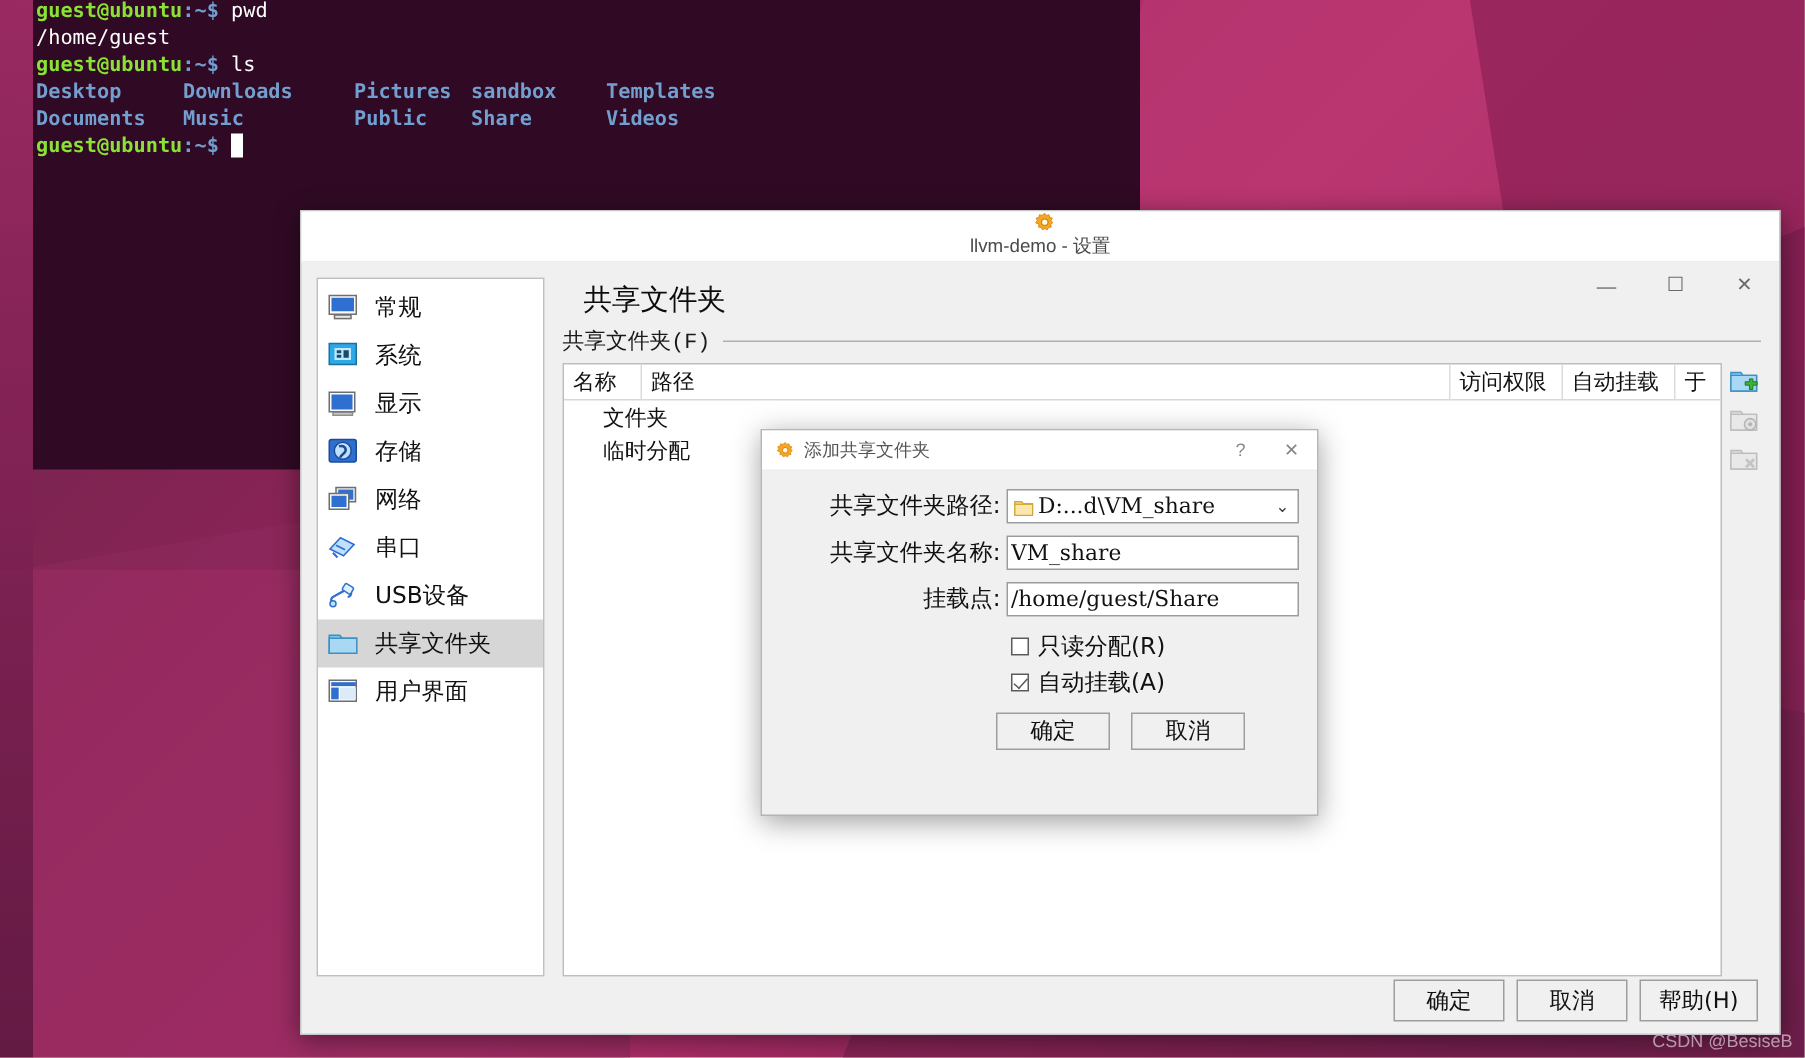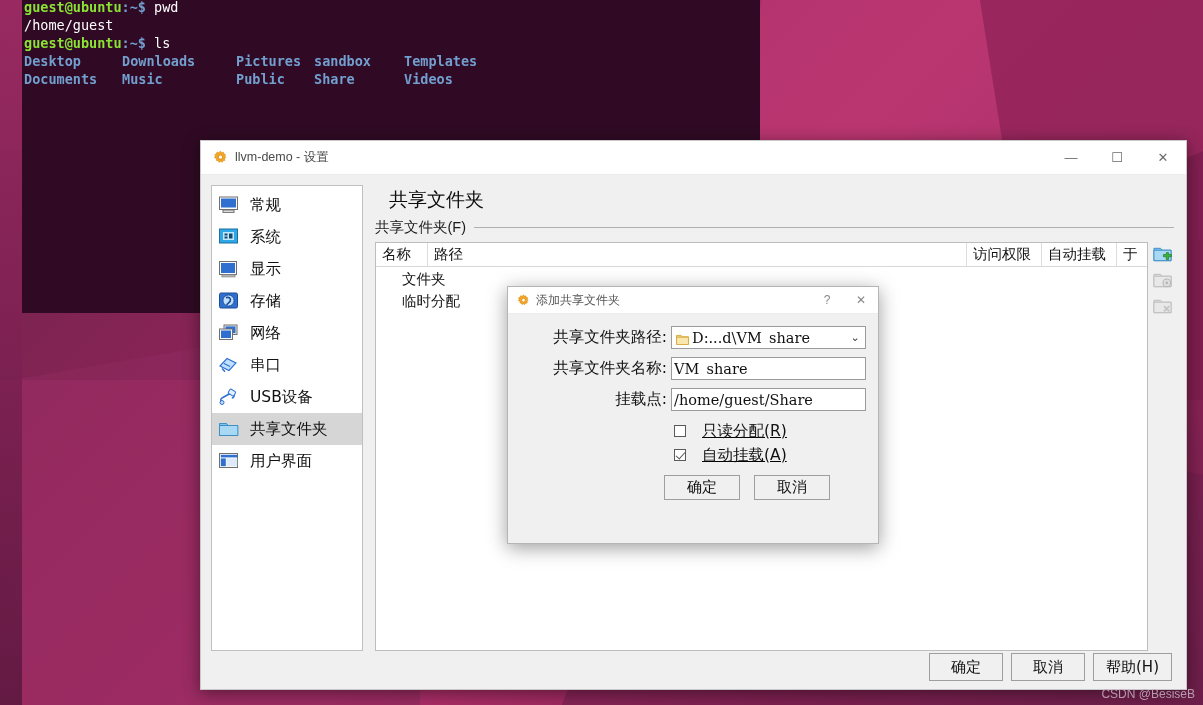--- a/index.html
+++ b/index.html
@@ -53,20 +53,21 @@
   #settings {
     position: absolute; left: 200px; top: 140px; width: 987px; height: 550px;
     background: #f0f0f0;
     border: 1px solid #c8c8c8;
     box-shadow: 0 3px 16px rgba(0,0,0,.45);
     display: flex; flex-direction: column;
   }
   #titlebar {
     height: 34px; background: #ffffff; display: flex; align-items: center;
     border-bottom: 1px solid #ececec;
+    flex-direction: column;
   }
   #titlebar .tb-icon { margin: 0 7px 0 12px; display:flex; }
   #titlebar .tb-text { font-size: 12.5px; color: #4a4a4a; }
   .winbtns { margin-left:auto; display:flex; height:34px; }
   .winbtn { width:46px; height:34px; display:flex; align-items:center; justify-content:center;
             color:#6b6b6b; font-size:13px; }
 
   #body { flex: 1; display: flex; padding: 10px 12px 0 10px; gap: 12px; }
 
   
@@ -81,21 +82,21 @@
   }
   .nav-item.selected { background: #d6d6d6; }
   .nav-ico { width: 22px; height: 20px; flex: 0 0 22px; position: relative; }
 
   
   #main { flex: 1; display: flex; flex-direction: column; }
   #page-title { font-size: 19px; color: #0c0c0c; margin: 2px 0 5px 14px;
                 font-family: "DejaVu Sans","Liberation Sans",sans-serif; }
   #grp-row { display: flex; align-items: center; gap: 8px; margin-bottom: 5px; }
   #grp-label { font-size: 14.5px; color: #1a1a1a; white-space: nowrap;
-               font-family:Liberation Sans, sans-serif; }
+               font-family:Liberation Mono, monospace; }
   #grp-rule { flex: 1; height: 1px; background: #b0b0b0; }
 
   #table-area { flex: 1; display: flex; gap: 4px; }
   #table {
     flex: 1; background: #fff; border: 1px solid #bdbdbd; position: relative; overflow: hidden;
   }
   #thead { display: flex; height: 24px; border-bottom: 1px solid #d8d8d8;
            font-family:Liberation Sans, sans-serif; }
   .th { font-size: 14.5px; color: #111; display:flex; align-items:center;
         padding: 0 6px; border-right: 1px solid #dcdcdc; }
@@ -143,21 +144,21 @@
   .fctrl {
     flex: 1; height: 23px; background: #fff; border: 1px solid #9b9b9b;
     display: flex; align-items: center; padding: 0 2px;
     font-family: "DejaVu Serif", "Liberation Serif", serif;
     font-size: 14.5px; color: #111;
   }
   .fctrl .val { flex:1; white-space:nowrap; overflow:hidden; }
   .folder-mini { width: 13px; height: 11px; margin: 0 3px 0 2px; flex:0 0 13px; position:relative; }
   .chev { width: 16px; text-align:center; color:#3c3c3c; font-size: 11px; }
 
-  .crow { display: flex; align-items: center; margin-left: 166px; height: 24px; gap: 16px; text-decoration: underline; }
+  .crow { display: flex; align-items: center; margin-left: 166px; height: 24px; gap: 6px; }
   .cbox { width: 12px; height: 12px; border: 1px solid #5a5a5a; background: #fff;
           position: relative; flex:0 0 12px; }
   .cbox.checked::after {
     content: ""; position: absolute; left: 3px; top: 0px; width: 4px; height: 8px;
     border: solid #5a5a5a; border-width: 0 1.5px 1.5px 0; transform: rotate(42deg);
   }
   .clabel { font-size: 15.5px; color: #111;
             font-family:"DejaVu Sans","Liberation Sans",sans-serif; }
   #dlg-btnrow { display:flex; justify-content:center; gap: 14px; margin-top: 8px; margin-left: 120px; }
   .dbtn { width: 76px; height: 25px; background:#f0f0f0; border:1px solid #9e9e9e;
@@ -184,20 +185,21 @@
   <div class="wp-shape s7"></div>
   <div class="wp-shape s8"></div>
 
   <div id="terminal">
     <div id="term-lines">
         <div class="line"><span class="t-prompt">guest@ubuntu</span><span class="t-path">:~$</span><span class="t-plain"> pwd</span></div>
         <div class="line"><span class="t-plain">/home/guest</span></div>
         <div class="line"><span class="t-prompt">guest@ubuntu</span><span class="t-path">:~$</span><span class="t-plain"> ls</span></div>
         <div class="line" style="position: relative; height: 18px;"><span class="t-dir" style="position: absolute; left: 0px;">Desktop</span><span class="t-dir" style="position: absolute; left: 98px;">Downloads</span><span class="t-dir" style="position: absolute; left: 212px;">Pictures</span><span class="t-dir" style="position: absolute; left: 290px;">sandbox</span><span class="t-dir" style="position: absolute; left: 380px;">Templates</span></div>
         <div class="line" style="position: relative; height: 18px;"><span class="t-dir" style="position: absolute; left: 0px;">Documents</span><span class="t-dir" style="position: absolute; left: 98px;">Music</span><span class="t-dir" style="position: absolute; left: 212px;">Public</span><span class="t-dir" style="position: absolute; left: 290px;">Share</span><span class="t-dir" style="position: absolute; left: 380px;">Videos</span></div>
+        <div class="line"><span class="t-prompt">guest@ubuntu</span><span class="t-path">:~$</span><span class="t-plain"> </span><span class="t-cursor"> </span></div>
       </div>
   </div>
 
   <div id="settings">
 
     <div id="titlebar">
       <span class="tb-icon">
         <svg width="15" height="15" viewBox="0 0 16 16">
           <path d="M8 1.2l1.1 1.6 1.9-.5.4 1.9 1.9.5-.8 1.8 1.2 1.5-1.5 1.2.4 1.9-1.9.2-.9 1.7-1.7-.9-1.7.9-.9-1.7-1.9-.2.4-1.9L1.5 8l1.2-1.5-.8-1.8 1.9-.5.4-1.9 1.9.5z" fill="#f5a623" stroke="#d98c12" stroke-width=".7"></path>
           <circle cx="8" cy="7.6" r="2.3" fill="#fff8e8" stroke="#c9820f" stroke-width=".8"></circle>

